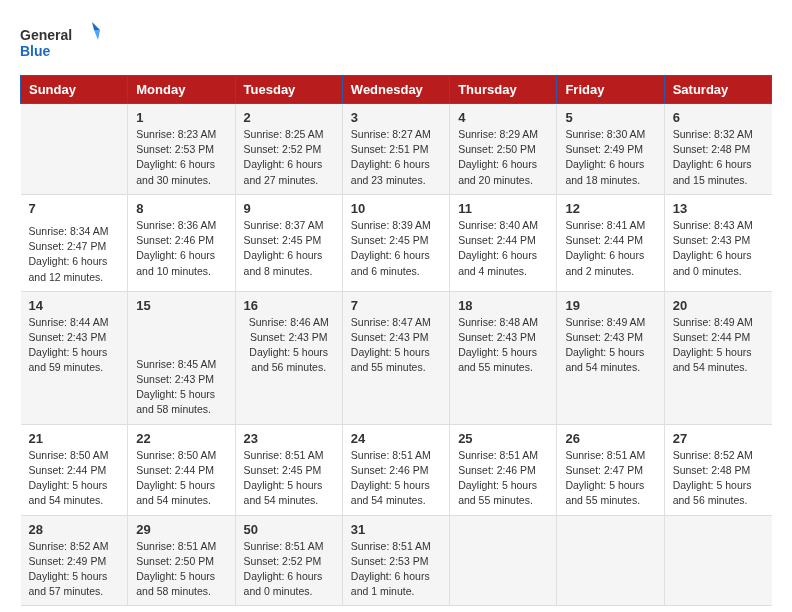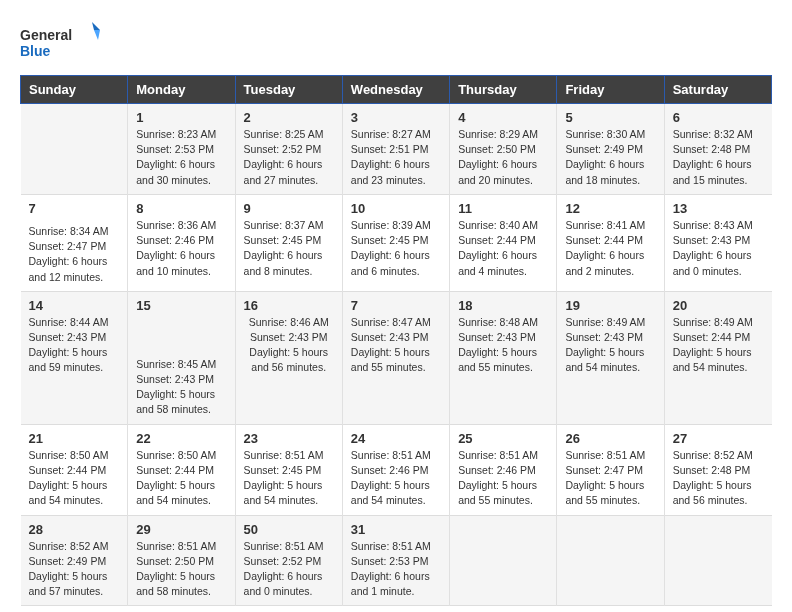--- a/index.html
+++ b/index.html
@@ -32,21 +32,21 @@
     .subtitle {
       font-size: 16px;
       color: #333;
     }
     table {
       width: 100%;
       border-collapse: collapse;
       table-layout: fixed;
     }
     thead tr {
-      background-color: #404040;
+      background-color: #b91c1c;
     }
     thead th {
       color: #fff;
       font-size: 13px;
       font-weight: bold;
       padding: 6px 8px;
       text-align: left;
       border: 1px solid #2a5aae;
     }
     tbody tr {

